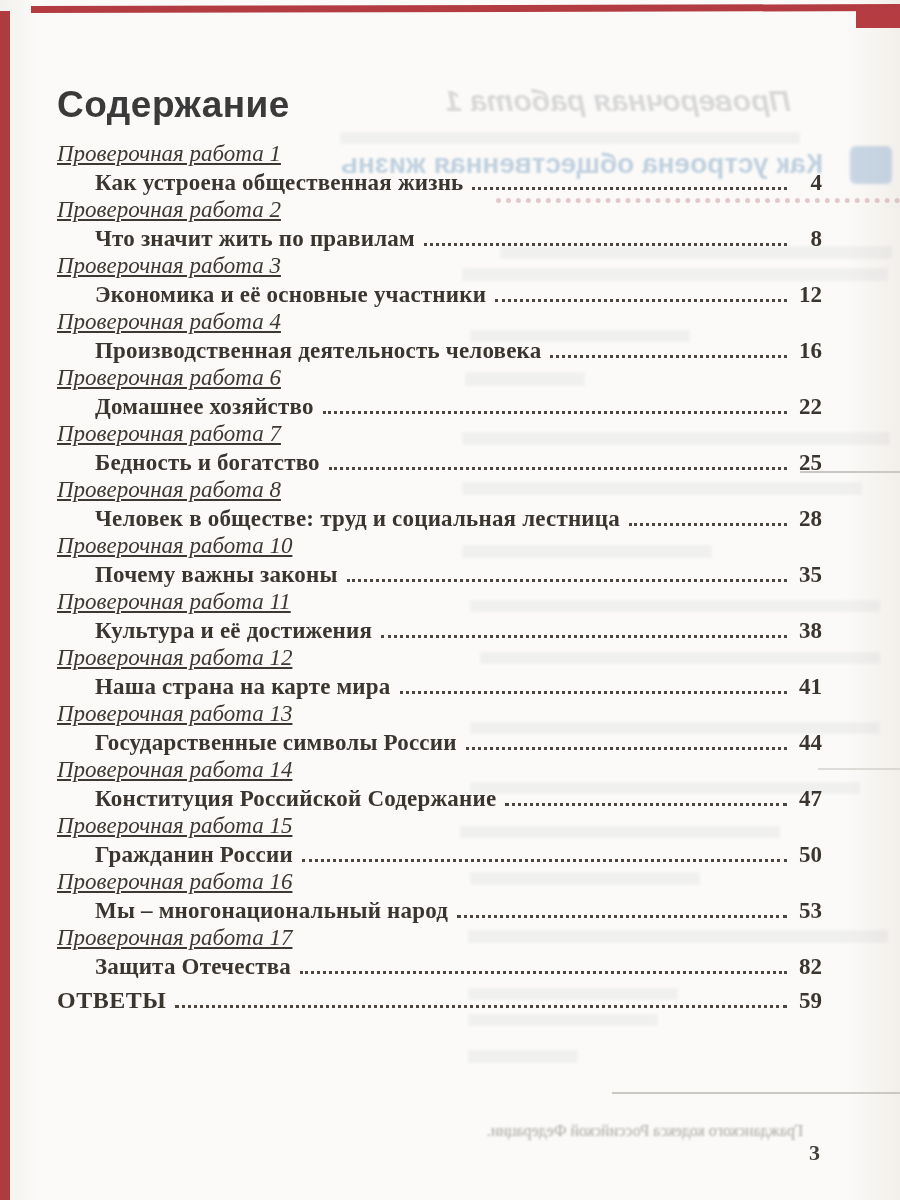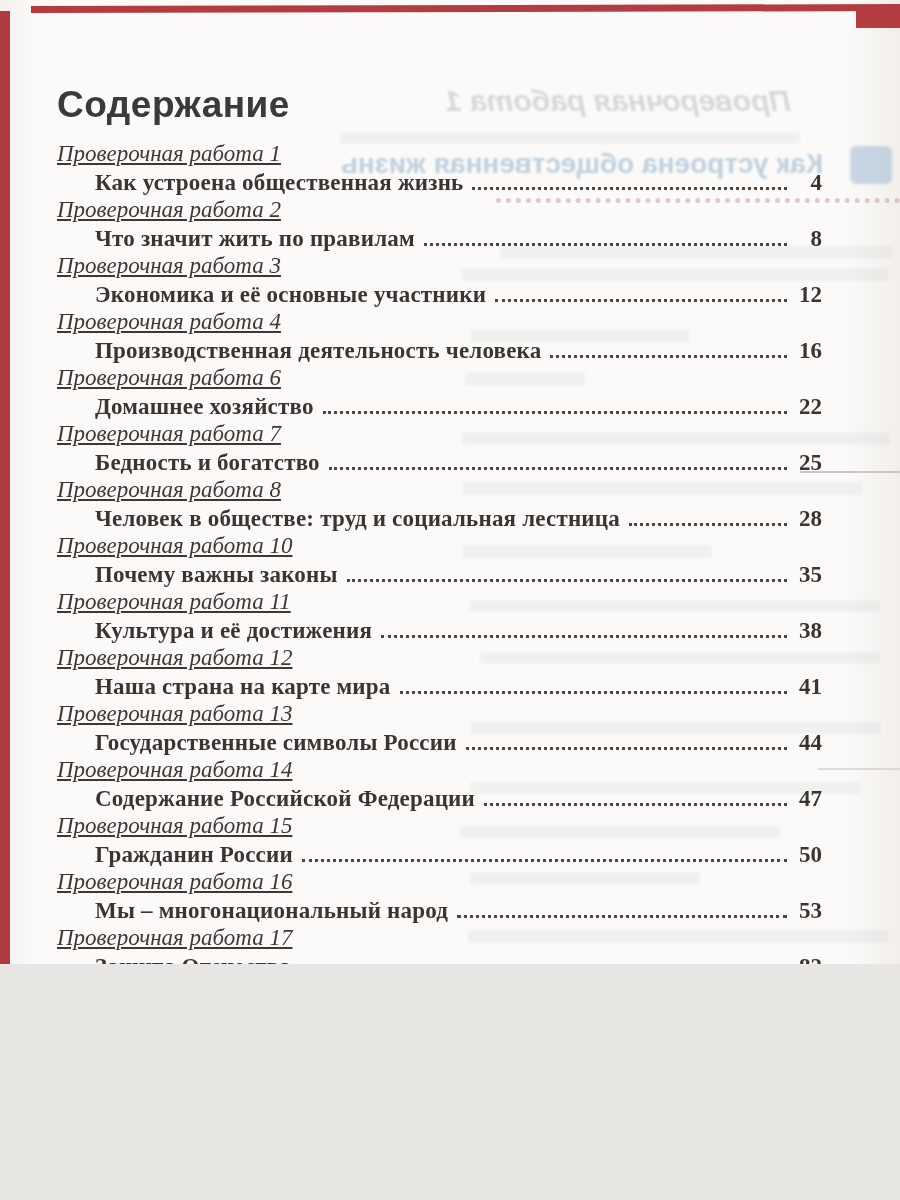--- a/index.html
+++ b/index.html
@@ -1,17 +1,17 @@
 <!DOCTYPE html>
 <html><head>
 <meta charset="utf-8">
 <style>
   html,body{margin:0;padding:0;background:#e8e6e2;}
   .page{
-    position:relative;width:900px;height:964px;overflow:hidden;
+    position:relative;width:900px;height:1200px;overflow:hidden;
     background:
       linear-gradient(90deg,#f3f1ee 0%,#fbfaf8 4%,#fbfaf8 94%,#f2efeb 100%),
       #fbfaf8;
     font-family:"Liberation Serif",serif;color:#3b3530;
   }
   
   .cover-left{position:absolute;left:0;top:11px;bottom:0;width:10px;background:linear-gradient(180deg,#b23c41,#a63а3e 60%,#aa3a3f);background-color:#ad3b40;}
   .cover-top{position:absolute;left:31px;right:0;top:5px;height:7px;background:#b23c41;transform:rotate(-0.12deg);}
   .cover-corner{position:absolute;right:0;top:9px;width:44px;height:19px;background:#b53d42;}
   
@@ -160,21 +160,21 @@
       <div class="entry-head">Проверочная работа 13</div>
       <div class="entry-line">
           <span class="entry-title">Государственные символы России</span>
           <span class="leader"></span>
           <span class="entry-page">44</span>
         </div>
     </div>
     <div class="entry">
       <div class="entry-head">Проверочная работа 14</div>
       <div class="entry-line">
-          <span class="entry-title">Содержание Российской Федерации</span>
+          <span class="entry-title">Конституция Российской Содержание</span>
           <span class="leader"></span>
           <span class="entry-page">47</span>
         </div>
     </div>
     <div class="entry">
       <div class="entry-head">Проверочная работа 15</div>
       <div class="entry-line">
           <span class="entry-title">Гражданин России</span>
           <span class="leader"></span>
           <span class="entry-page">50</span>

